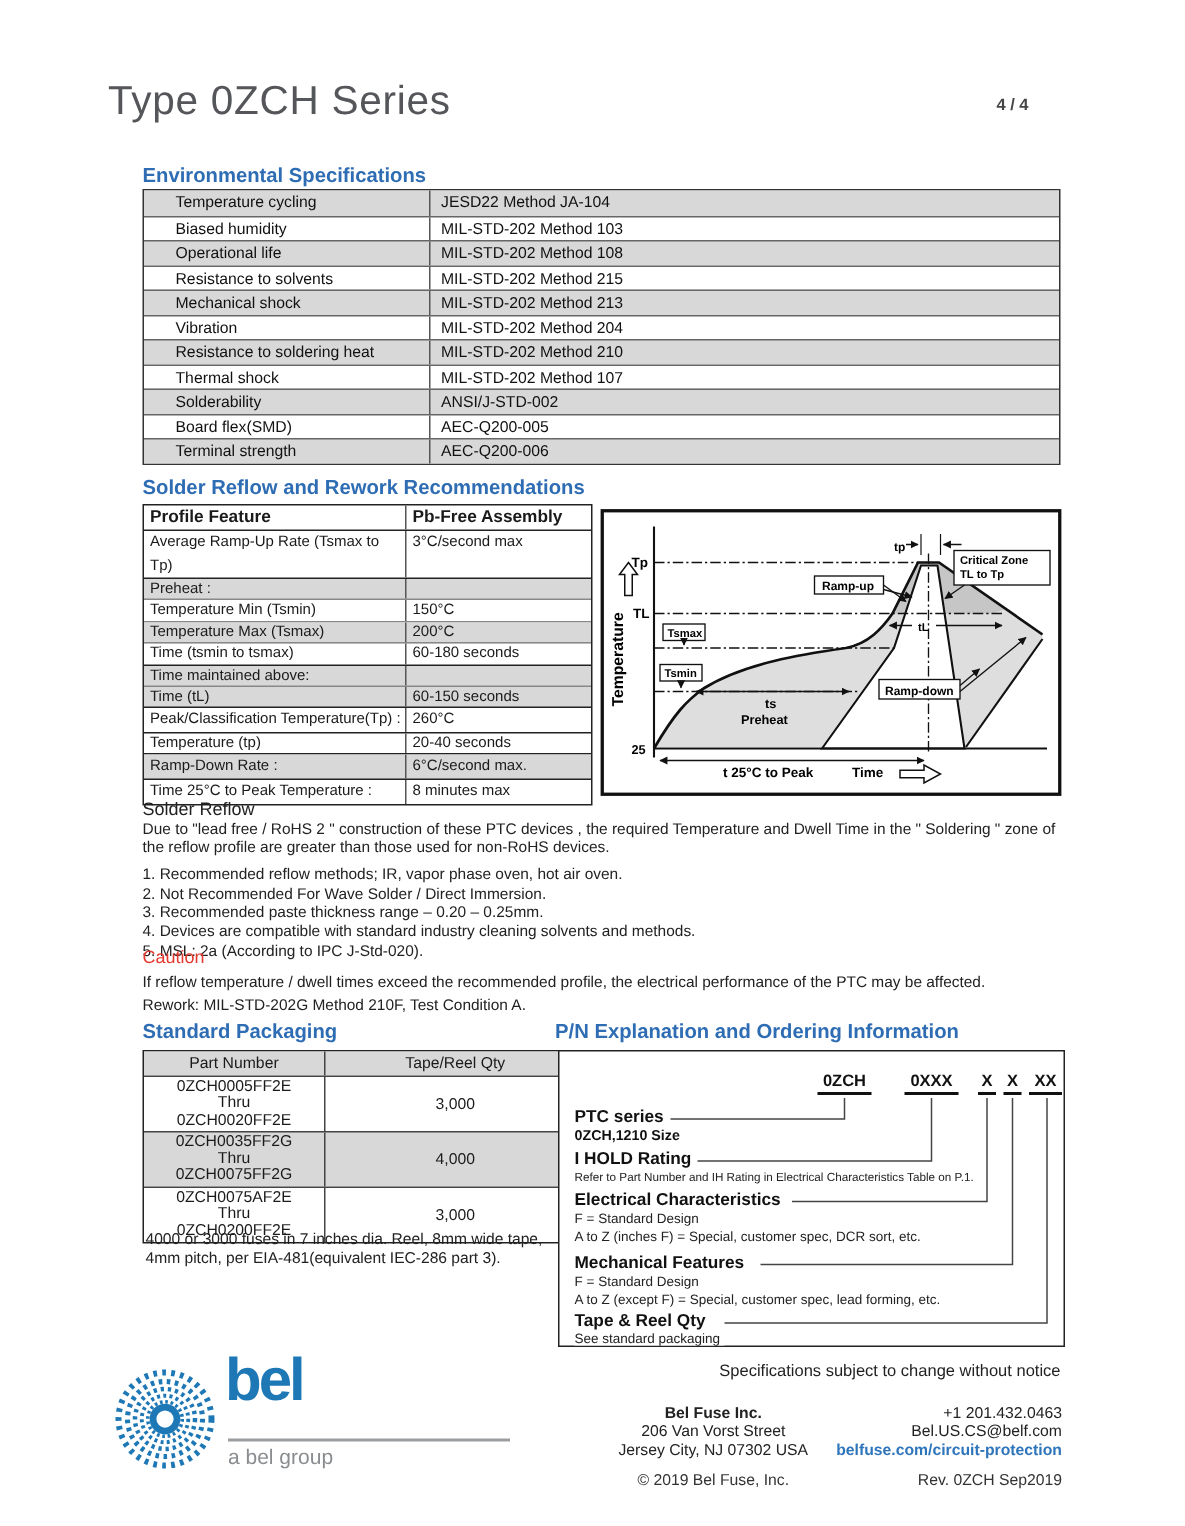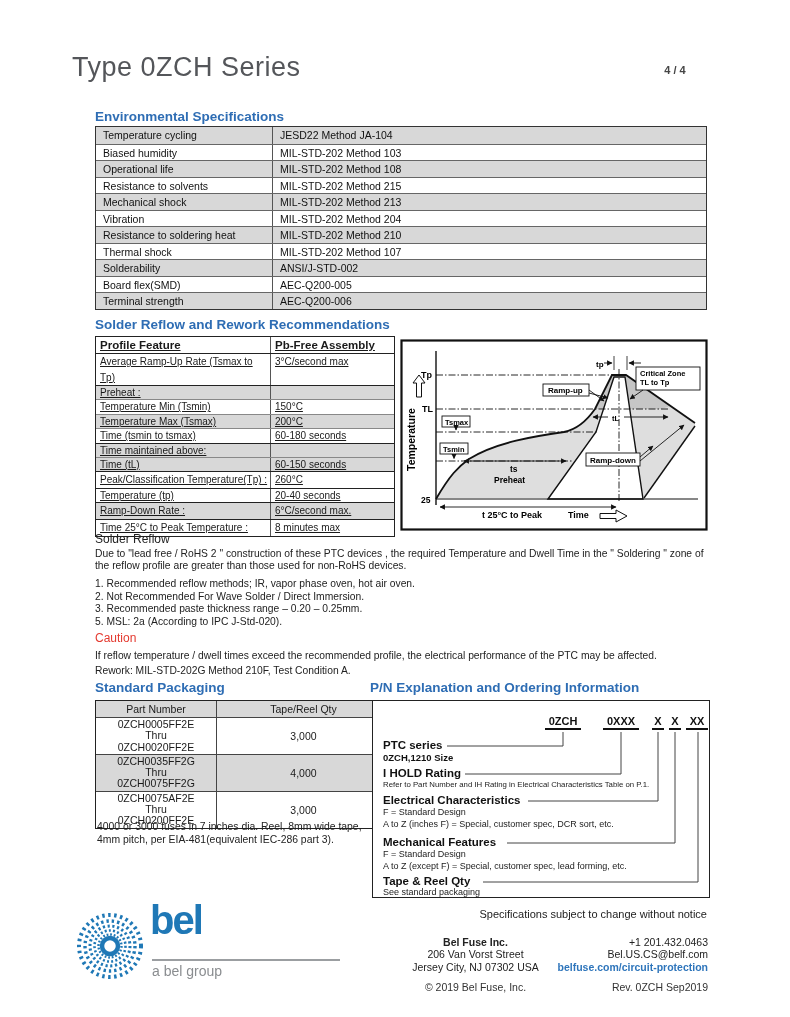--- a/index.html
+++ b/index.html
@@ -10,25 +10,25 @@
   .page-no { position:absolute; left:640px; top:64px; width:70px; text-align:center; font-size:11px; font-weight:bold; color:#454545; }
 
   .sec-head { position:absolute; font-size:13.5px; font-weight:bold; color:#2e6db4; }
 
   
   .env-table { position:absolute; left:95px; top:126px; width:612px; border:1.5px solid #333; }
   .erow { display:flex; height:16.5px; line-height:15px; border-top:1px solid #666; }
   .erow:first-child { border-top:none; }
   .erow.shade { background:#d8d8d8; }
   .ecell { font-size:10.5px; padding:1px 0 0 7px; color:#111; }
-  .ecell.l { width:177px; border-right:1px solid #555; }
+  .ecell.l { width:177px; border-right:1px solid #555;margin-left:14px; }
   .ecell.r { flex:1; }
 
   
-  .rf-table { position:absolute; left:95px; top:336px; width:300px; border:1.8px solid #222; background:#fff;text-decoration:underline; }
+  .rf-table { position:absolute; left:95px; top:336px; width:300px; border:1.8px solid #222; background:#fff; }
   .rrow { display:flex; min-height:13.6px; line-height:13.4px; border-bottom:1px solid #888; }
   .rrow:last-child { border-bottom:none; }
   .rrow.shade { background:#d8d8d8; }
   .rrow.gend { border-bottom:1.8px solid #222; }
   .rrow.hdr { min-height:17px; line-height:16px; font-weight:bold; }
   .rrow.tall { min-height:16px; line-height:15.5px; }
   .rcell { font-size:10px; padding:0 0 0 4px; }
   .rrow.hdr .rcell { font-size:11.5px; }
   .rcell.l { width:175px; border-right:1px solid #555; }
   .rcell.r { flex:1; }
@@ -268,20 +268,21 @@
       <path d="M240,122 L284,86" stroke="#111" stroke-width="0.9" marker-end="url(#ah)"></path>
     </svg>
   </div>
 
   <div class="notes">
     <div class="sub">Solder Reflow</div>
     <p>Due to "lead free / RoHS 2 " construction of these PTC devices , the required Temperature and Dwell Time in the " Soldering " zone of the reflow profile are greater than those used for non-RoHS devices.</p>
     <div class="item">1. Recommended reflow methods; IR, vapor phase oven, hot air oven.</div>
     <div class="item">2. Not Recommended For Wave Solder / Direct Immersion.</div>
     <div class="item">3. Recommended paste thickness range – 0.20 – 0.25mm.</div>
+    <div class="item">4. Devices are compatible with standard industry cleaning solvents and methods.</div>
     <div class="item">5. MSL: 2a (According to IPC J-Std-020).</div>
   </div>
 
   <div class="caution">
     <div class="hd">Caution</div>
     <div class="ln">If reflow temperature / dwell times exceed the recommended profile, the electrical performance of the PTC may be affected.</div>
     <div class="ln">Rework: MIL-STD-202G Method 210F, Test Condition A.</div>
   </div>
 
   <div class="sec-head" style="left:95px; top:680px;">Standard Packaging</div>

